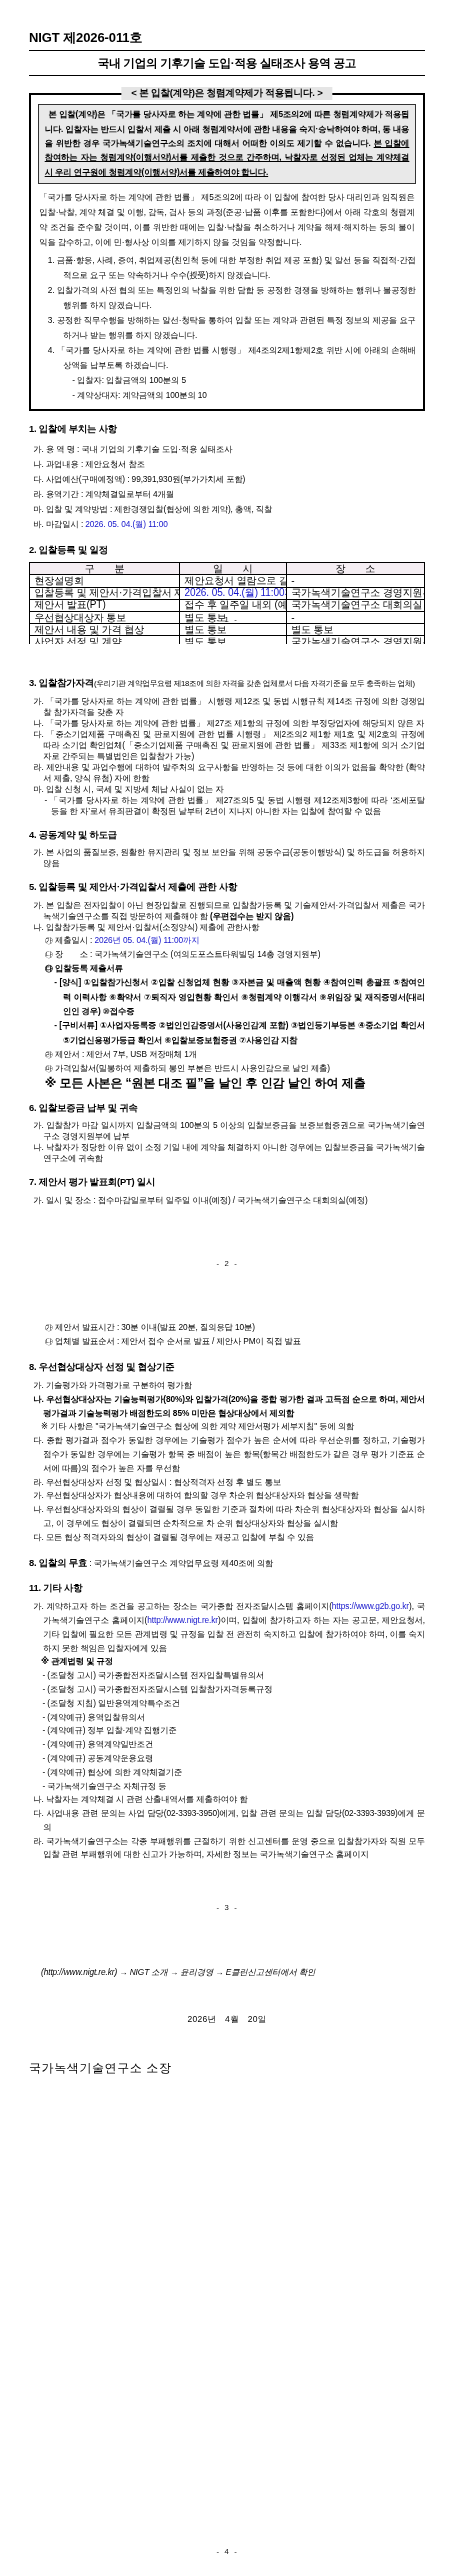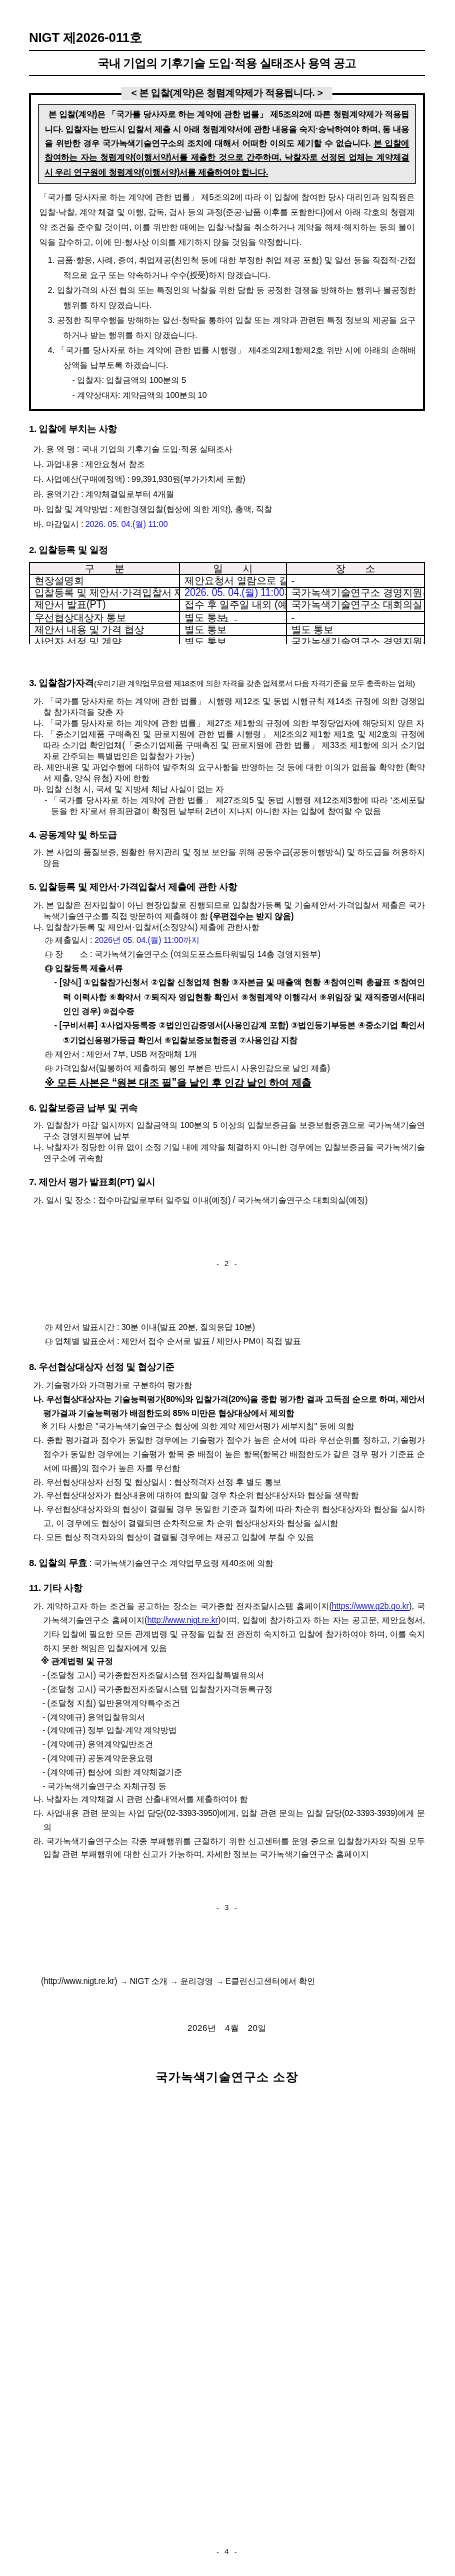--- a/index.html
+++ b/index.html
@@ -110,31 +110,31 @@
     line-height: 14.3px;
     text-align: justify;
   }
   .doc-line {
     padding-left: 34px;
     text-indent: -8.8px;
     font-size: 8.3px;
     line-height: 14.3px;
     text-align: justify;
   }
-  .note5 { padding-left: 29px; text-indent: -13.2px; font-size: 10px; line-height: 14.3px; text-decoration: underline; }
+  .note5 { padding-left: 29px; text-indent: -13.2px; font-size: 12px; line-height: 14.3px; }
   .note8 { padding-left: 24px; text-indent: -12px; font-size: 8.3px; line-height: 13.8px; }
   .reg {
     padding-left: 20px;
     text-indent: -6.6px;
     font-size: 8.3px;
     line-height: 13.8px;
   }
   .b { font-weight: 700; }
   .blue { color: #1414cc; }
-  .link { color: #1414cc; text-decoration: underline; cursor: pointer; }
+  .link { color: #1414cc; cursor: pointer; }
   table.sched {
     width: 100%;
     border-collapse: collapse;
     margin-top: 4.4px;
     table-layout: fixed;
   }
   table.sched th, table.sched td {
     border: 0.6px solid #000;
     font-size: 10px;
     font-weight: 400;
@@ -144,23 +144,23 @@
     overflow: hidden;
     white-space: nowrap;
     margin-top: 8px;
   }
   table.sched th {
     background: #f5eef3;
     text-align: center;
     height: 12px;
   }
   .col1 { width: 38%; } .col2 { width: 27%; } .col3 { width: 35%; }
-  .cont-line { padding-left: 12px; font-size: 8.3px; line-height: 14.3px; margin-top: 14px; }
+  .cont-line { padding-left: 12px; font-size: 8.3px; line-height: 14.3px; margin-top: 5px; font-style: italic; }
   .issue-date { text-align: center; font-size: 8.5px; margin-top: 35px; letter-spacing: 0.3px; }
-  .issuer { text-align: center; font-size: 12px; font-weight: 700; margin-top: 34px; letter-spacing: 0.6px; }
+  .issuer { text-align: left; font-size: 12px; font-weight: 400; margin-top: 34px; letter-spacing: 0.6px; }
 </style>
 </head>
 <body>
 
 <div class="page">
   <div class="doc-no">NIGT 제2026-011호</div>
   <div class="rule"></div>
   <div class="title">국내 기업의 기후기술 도입·적용 실태조사 용역 공고</div>
   <div class="rule"></div>
 
@@ -295,21 +295,21 @@
 
   <div class="sec-h">11. 기타 사항</div>
   <div class="item lh25">
     <span>가. 계약하고자 하는 조건을 공고하는 장소는 국가종합 전자조달시스템 홈페이지(</span><span class="link">https://www.g2b.go.kr</span><span>), 국가녹색기술연구소 홈페이지(</span><span class="link">http://www.nigt.re.kr</span><span>)이며, 입찰에 참가하고자 하는 자는 공고문, 제안요청서, 기타 입찰에 필요한 모든 관계법령 및 규정을 입찰 전 완전히 숙지하고 입찰에 참가하여야 하며, 이를 숙지하지 못한 책임은 입찰자에게 있음</span>
   </div>
   <div class="note8 b">※ 관계법령 및 규정</div>
   <div class="reg">- (조달청 고시) 국가종합전자조달시스템 전자입찰특별유의서</div>
   <div class="reg">- (조달청 고시) 국가종합전자조달시스템 입찰참가자격등록규정</div>
   <div class="reg">- (조달청 지침) 일반용역계약특수조건</div>
   <div class="reg">- (계약예규) 용역입찰유의서</div>
-  <div class="reg">- (계약예규) 정부 입찰·계약 계약방법</div>
+  <div class="reg">- (계약예규) 정부 입찰·계약 집행기준</div>
   <div class="reg">- (계약예규) 용역계약일반조건</div>
   <div class="reg">- (계약예규) 공동계약운용요령</div>
   <div class="reg">- (계약예규) 협상에 의한 계약체결기준</div>
   <div class="reg">- 국가녹색기술연구소 자체규정 등</div>
   <div class="item lh25">나. 낙찰자는 계약체결 시 관련 산출내역서를 제출하여야 함</div>
   <div class="item lh25">다. 사업내용 관련 문의는 사업 담당(02-3393-3950)에게, 입찰 관련 문의는 입찰 담당(02-3393-3939)에게 문의</div>
   <div class="item lh25">라. 국가녹색기술연구소는 각종 부패행위를 근절하기 위한 신고센터를 운영 중으로 입찰참가자와 직원 모두 입찰 관련 부패행위에 대한 신고가 가능하며, 자세한 정보는 국가녹색기술연구소 홈페이지</div>
 
   <div class="footer">- 3 -</div>
 </div>

